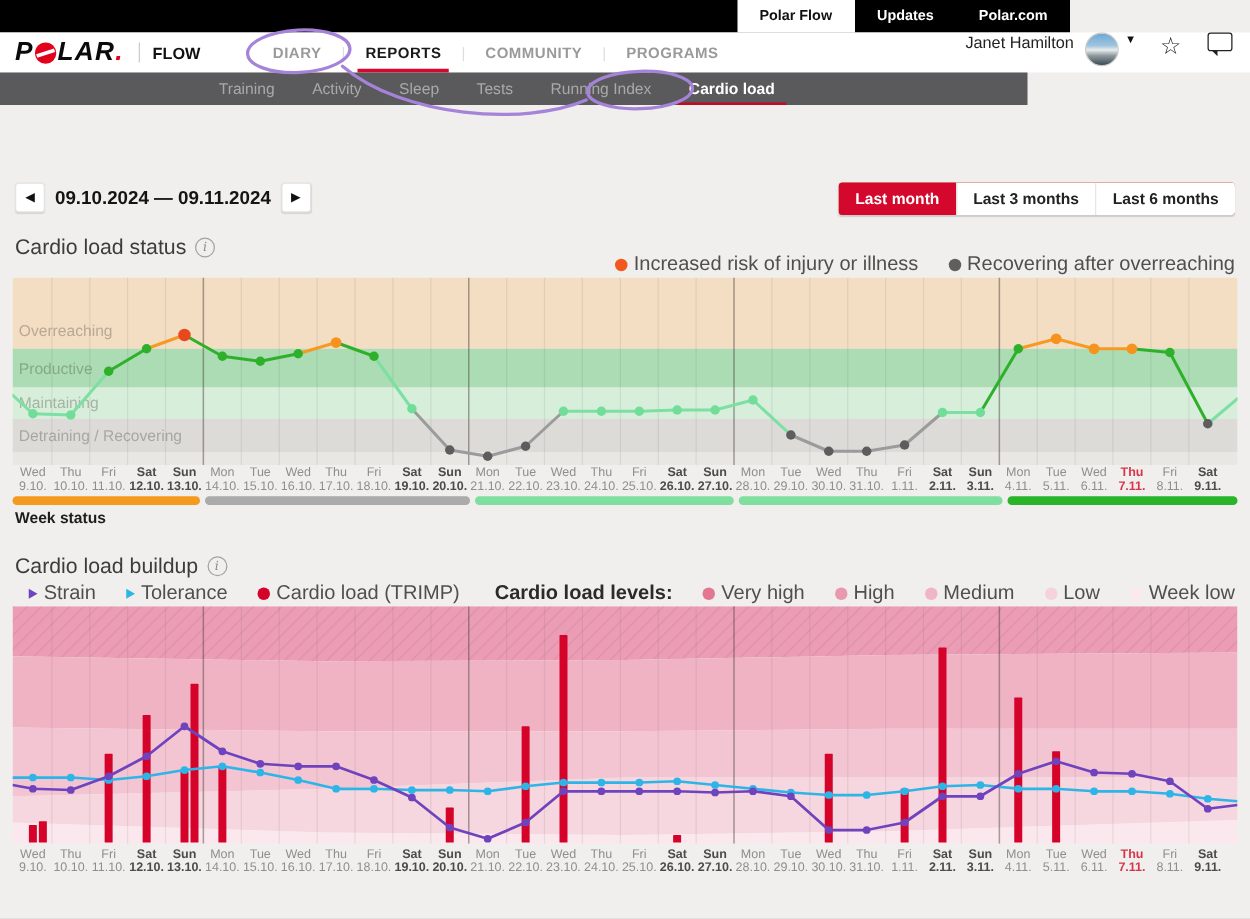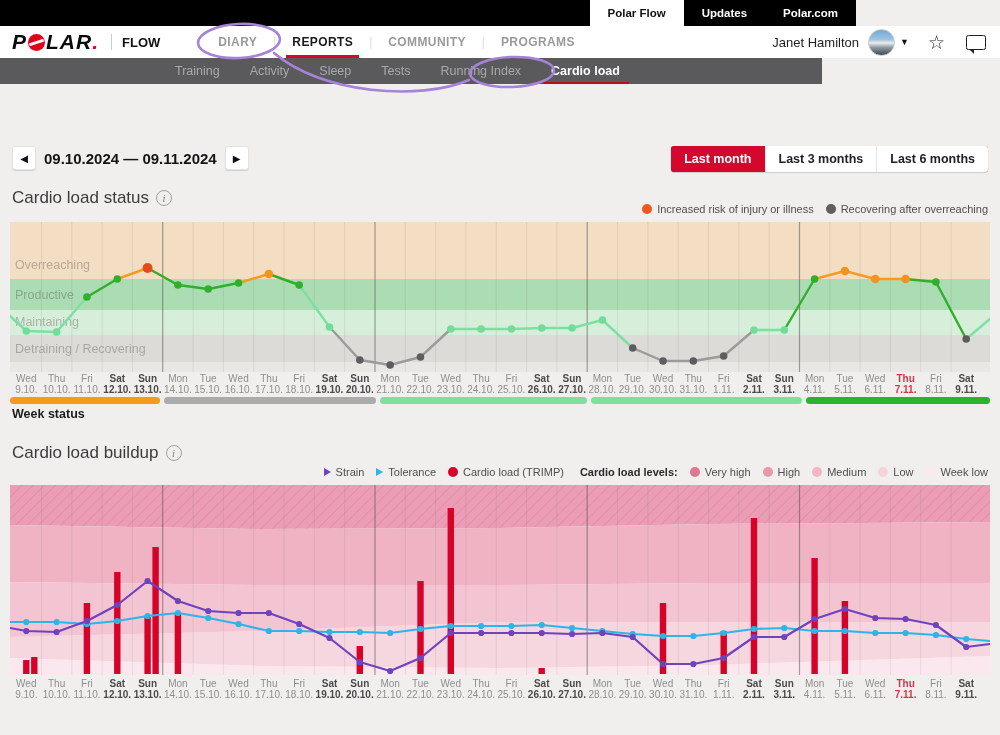--- a/index.html
+++ b/index.html
@@ -18,21 +18,21 @@
   .logo-o{position:relative;display:inline-block;width:17px;height:17px;background:#e2001a;border-radius:50%;margin:0 1px;}
   .logo-o:after{content:"";position:absolute;left:1px;right:1px;top:7px;height:3px;background:#fff;transform:rotate(-18deg);}
   .logo-dot{color:#e2001a;}
   .nav-div{width:1px;height:16px;background:#ccc;margin:0 10px 0 12px;}
   .flow{font-size:13px;font-weight:bold;color:#111;}
   .nav-menu{display:flex;align-items:stretch;margin-left:42px;}
   .nav-item{position:relative;display:flex;align-items:center;padding:0 16px;font-size:12px;font-weight:bold;letter-spacing:.4px;color:#9a9a9a;cursor:pointer;}
   .nav-item.active{color:#1a1a1a;}
   .nav-item.active:after{content:"";position:absolute;left:10px;right:10px;bottom:0;height:3px;background:#d4082d;}
   .nav-sep{display:flex;align-items:center;color:#ddd;font-size:12px;}
-  .nav-right{margin-left:auto;display:flex;align-items:center;gap:9px;padding-right:14px;}
+  .nav-right{margin-left:auto;display:flex;gap:9px;padding-right:14px;}
   .user-name{font-size:13px;color:#222;cursor:pointer;}
   .avatar{width:25px;height:25px;border-radius:50%;background:linear-gradient(180deg,#6fa9d4 0%,#9fc4de 38%,#e9ecec 52%,#8e9aa0 70%,#3c4a52 100%);border:1px solid #c9c9c9;cursor:pointer;}
   .caret{font-size:9px;color:#111;margin-left:-4px;cursor:pointer;}
   .star{font-size:19px;color:#222;margin-left:10px;cursor:pointer;}
   .chat{position:relative;width:18px;height:13px;border:1.6px solid #222;border-radius:2.5px;margin-left:12px;cursor:pointer;}
   .chat:after{content:"";position:absolute;left:2px;bottom:-5px;width:0;height:0;border-left:5px solid transparent;border-right:0 solid transparent;border-top:5px solid #222;}
 
   
   .subnav{position:absolute;top:58px;left:0;width:822px;height:26px;background:#5a595b;display:flex;align-items:stretch;padding-left:160px;box-sizing:border-box;z-index:20;}
   .sub-item{position:relative;display:flex;align-items:center;padding:0 15px;font-size:12.5px;color:#aaa9a9;cursor:pointer;}
@@ -49,21 +49,21 @@
   .date-text{font-size:15px;font-weight:bold;color:#141414;}
   .range-group{position:absolute;top:146px;right:12px;display:flex;background:#c2410c;border-radius:3px;box-shadow:0 1px 1px rgba(0,0,0,.15);overflow:hidden;}
   .range-btn{padding:6px 13px;font-size:12.5px;font-weight:bold;color:#222;border-left:1px solid #e6e6e6;cursor:pointer;background:#fff;}
   .range-btn:first-child{border-left:none;}
   .range-btn.active{background:#d4082d;color:#fff;}
 
   .h2{position:absolute;left:12px;font-size:17px;font-weight:400;color:#3c3c3c;display:flex;align-items:center;gap:7px;}
   .info-icon{display:inline-flex;align-items:center;justify-content:center;width:14px;height:14px;border:1.4px solid #a2a2a2;border-radius:50%;font-size:10px;color:#8a8a8a;font-family:"DejaVu Serif",serif;font-style:italic;cursor:pointer;}
 
   
-  .legend{position:absolute;right:12px;display:flex;align-items:center;gap:12px;font-size:11px;color:#4f4f4f;}
+  .legend{position:absolute;right:12px;display:flex;align-items:center;gap:24px;font-size:16px;color:#4f4f4f;}
   .legend .item{display:flex;align-items:center;gap:5px;}
   .lg-dot{width:8px;height:8px;border-radius:50%;display:inline-block;}
   .lg-dot.big{width:10px;height:10px;}
   .lg-arrow{width:0;height:0;border-top:4px solid transparent;border-bottom:4px solid transparent;border-left:7px solid #000;display:inline-block;}
   .levels-label{font-weight:bold;color:#2b2b2b;margin-left:4px;}
 
   
   .chart{position:absolute;left:10px;width:980px;}
   .axis{position:absolute;left:10px;width:980px;height:26px;}
   .axis .day{position:absolute;top:0;transform:translateX(-50%);text-align:center;font-size:10px;line-height:11px;color:#8e8e8e;white-space:nowrap;}

